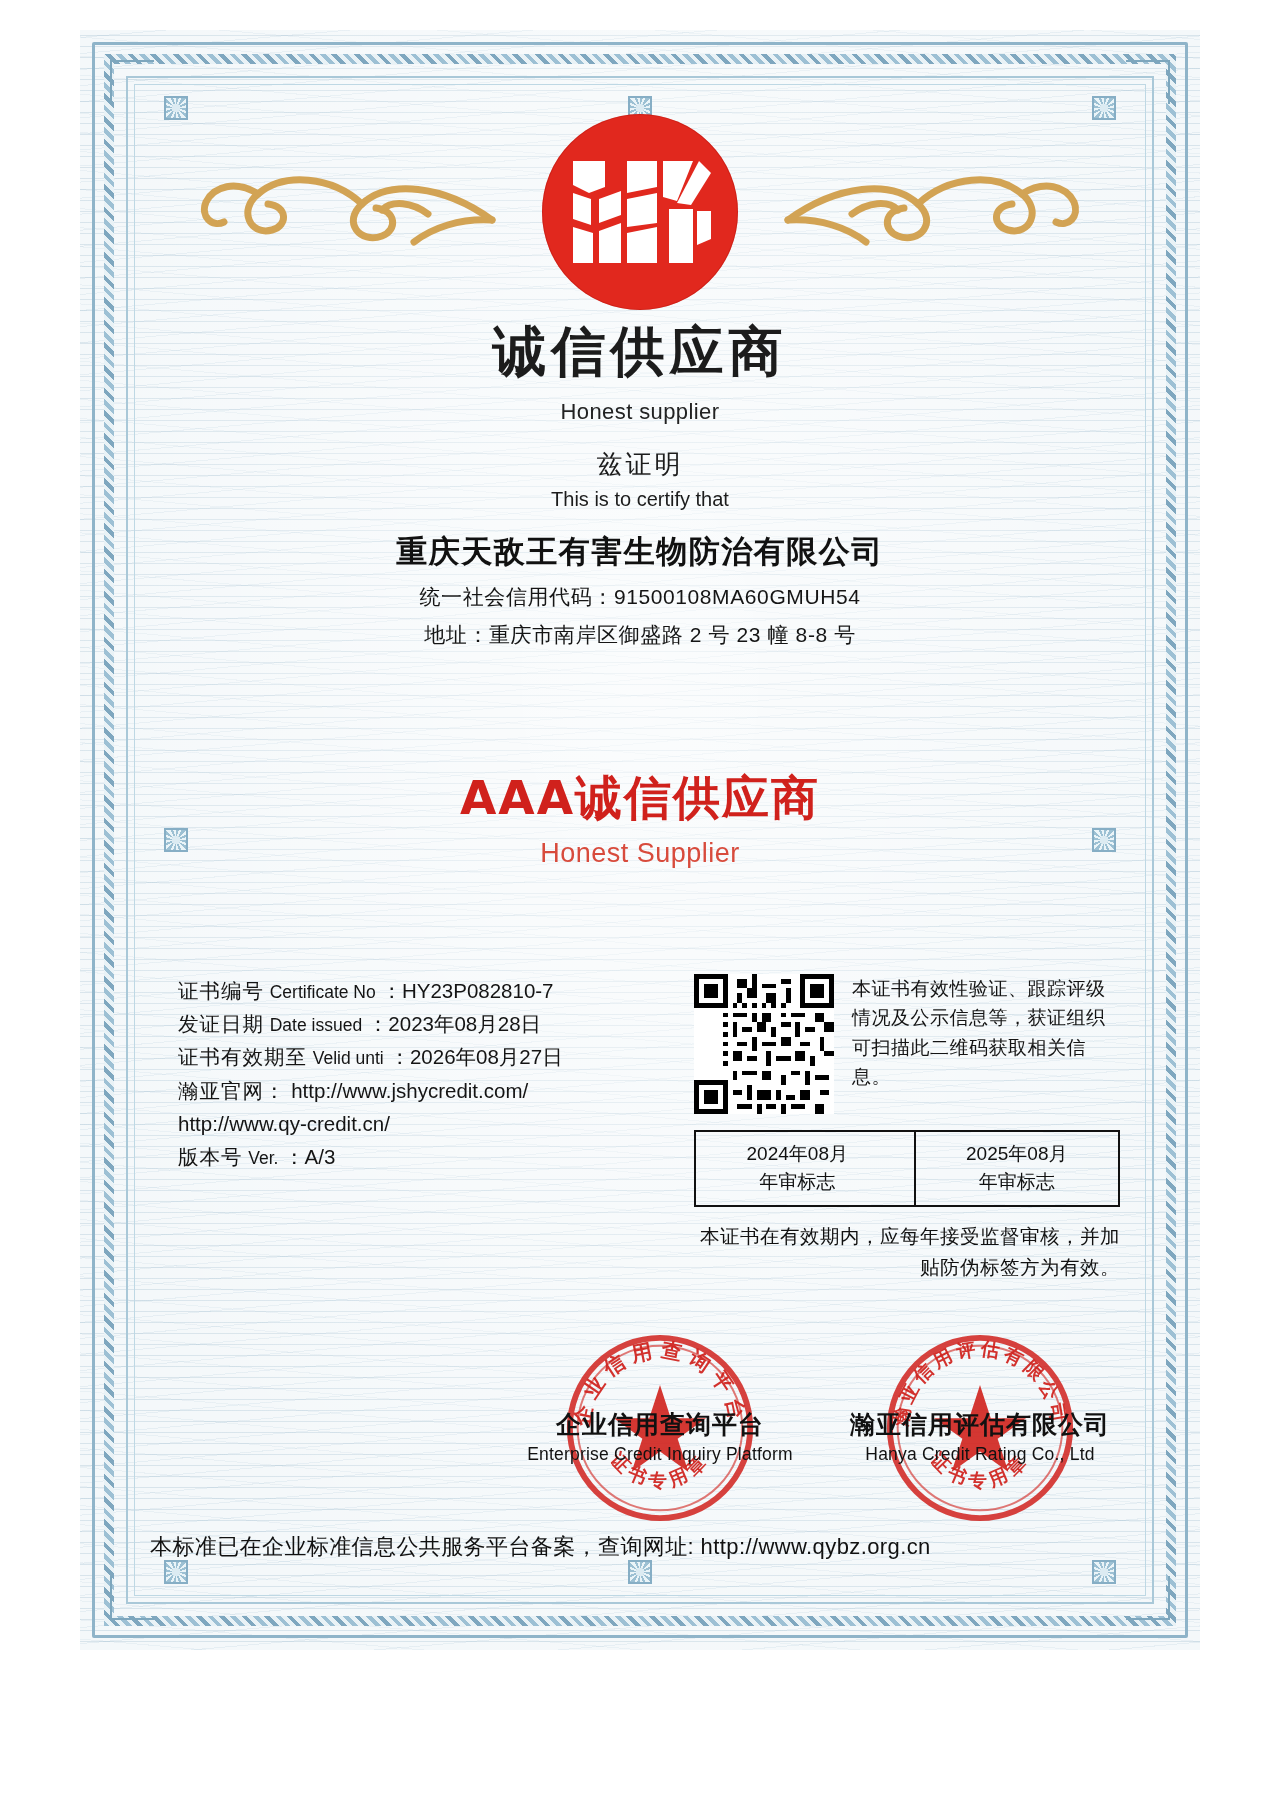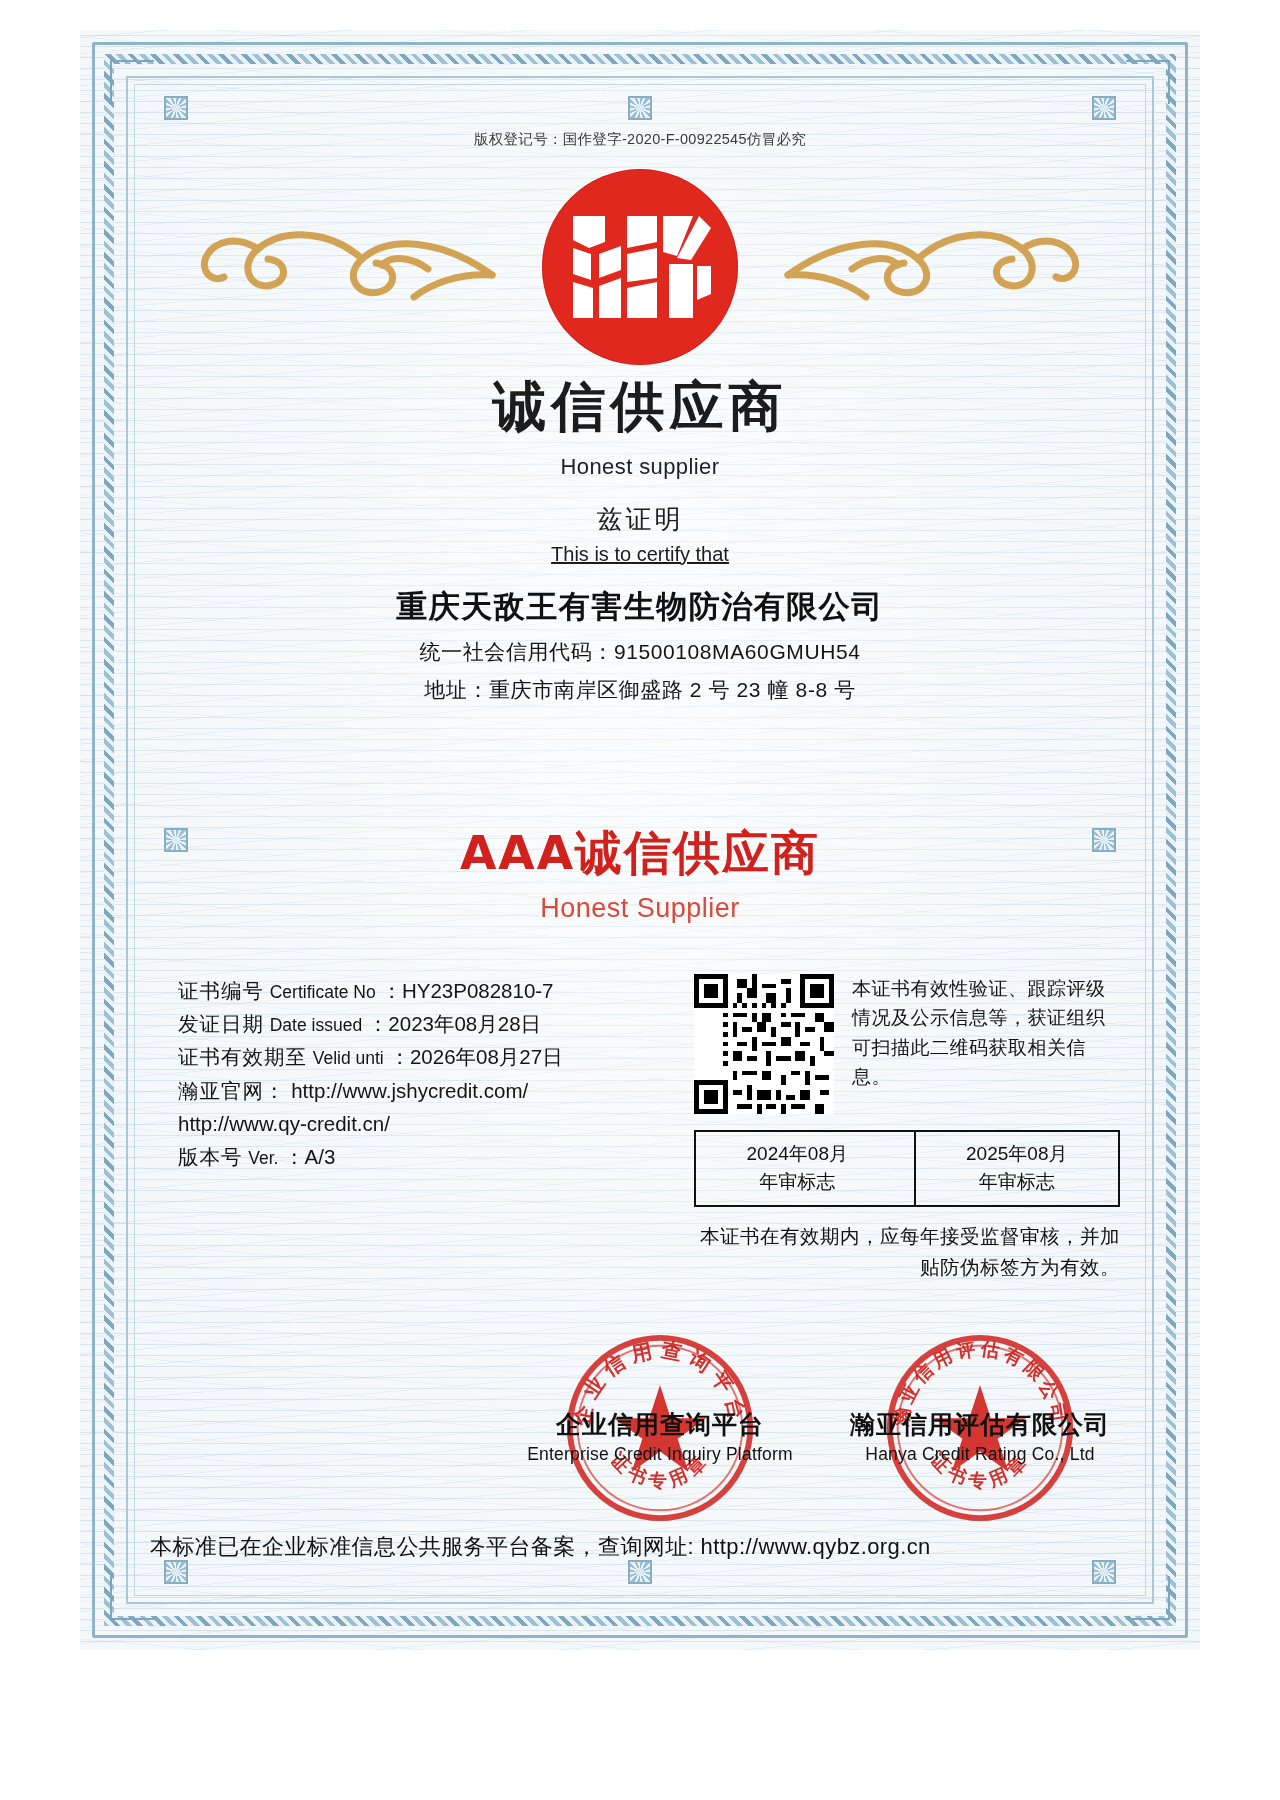--- a/index.html
+++ b/index.html
@@ -185,21 +185,20 @@
     font-size: 26px;
     color: #1c1c1c;
     margin-top: 22px;
     letter-spacing: 3px;
   }
   .certify-en {
     text-align: center;
     font-size: 20px;
     color: #1c1c1c;
     margin-top: 6px;
-    text-decoration: underline;
   }
   .company {
     text-align: center;
     font-size: 31px;
     font-weight: 700;
     color: #111;
     margin-top: 20px;
     letter-spacing: 1.5px;
   }
   .uscc, .address {
@@ -372,21 +371,20 @@
   <div class="rosette" style="right:84px; top:66px;"></div>
   <div class="rosette" style="left:84px;  bottom:66px;"></div>
   <div class="rosette" style="right:84px; bottom:66px;"></div>
   <div class="rosette" style="left:50%; top:66px; transform:translateX(-50%);"></div>
   <div class="rosette" style="left:50%; bottom:66px; transform:translateX(-50%);"></div>
   <div class="rosette" style="left:84px; top:50%; transform:translateY(-50%);"></div>
   <div class="rosette" style="right:84px; top:50%; transform:translateY(-50%);"></div>
 
   <div class="content">
 
-    <div class="copyright-line">版权登记号：国作登字-2020-F-00922545仿冒必究</div>
 
     <div class="logo-row">
 
       <svg class="flourish left" viewBox="0 0 320 110">
         <g fill="none" stroke="#d2a354" stroke-width="7" stroke-linecap="round">
           <path d="M300 62 C250 26, 196 22, 170 46 C150 64, 168 86, 190 78 C206 72, 204 52, 184 50"></path>
           <path d="M170 46 C140 18, 92 14, 66 36 C46 52, 58 78, 80 72 C96 68, 96 48, 76 46"></path>
           <path d="M66 36 C44 22, 22 28, 14 44 C8 58, 20 70, 32 64"></path>
           <path d="M300 62 C268 60, 240 70, 222 84"></path>
           <path d="M236 56 C220 44, 200 42, 190 52"></path>

